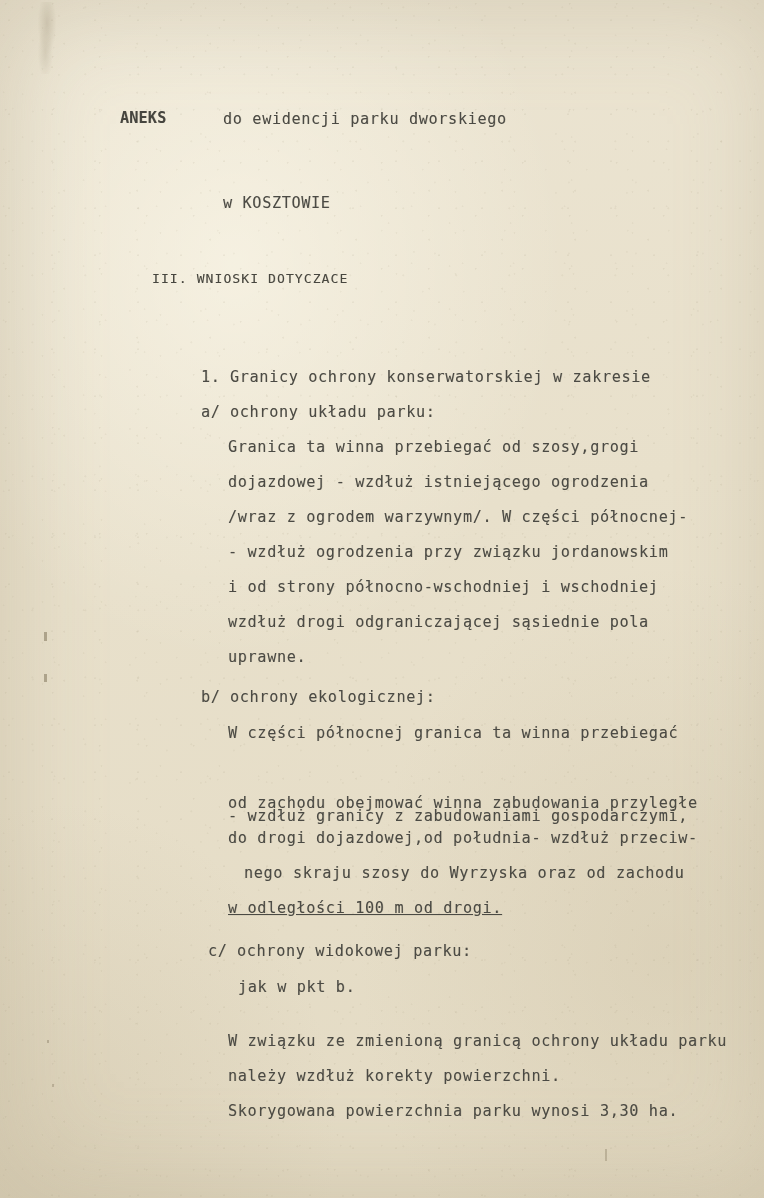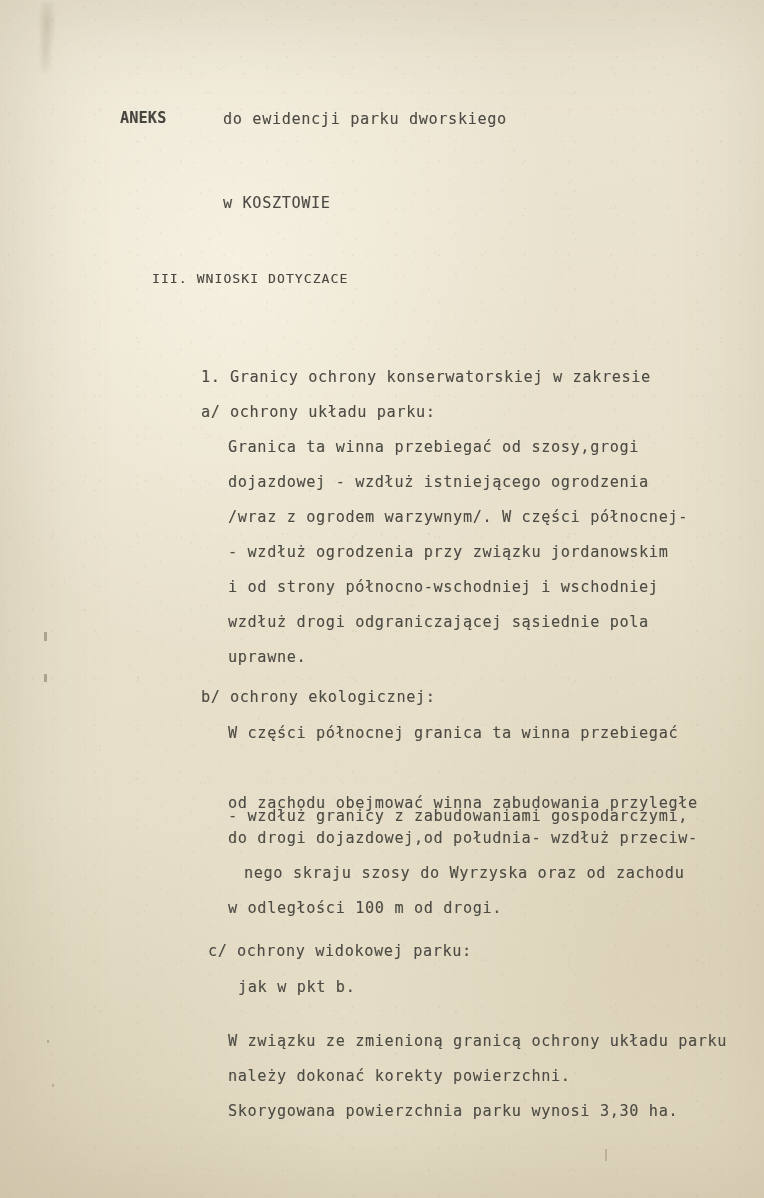--- a/index.html
+++ b/index.html
@@ -121,24 +121,24 @@
   <div class="line" style="left:228px; top:650px;">uprawne.</div>
 
   <div class="line" style="left:201px; top:690px;">b/</div>
   <div class="line" style="left:230px; top:690px;">ochrony ekologicznej:</div>
 
   <div class="line" style="left:228px; top:726px;">W części północnej granica ta winna przebiegać</div>
   <div class="line" style="left:228px; top:761px;margin-top:48px;">- wzdłuż granicy z zabudowaniami gospodarczymi,</div>
   <div class="line" style="left:228px; top:796px;">od zachodu obejmować winna zabudowania przyległe</div>
   <div class="line" style="left:228px; top:831px;">do drogi dojazdowej,od południa- wzdłuż przeciw-</div>
   <div class="line" style="left:228px; top:866px;margin-left:16px;">nego skraju szosy do Wyrzyska oraz od zachodu</div>
-  <div class="line" style="left:228px; top:901px;">w odległości 100 m od drogi.</div>
+  <div class="line" style="left:228px; top:901px;text-decoration:underline;">w odległości 100 m od drogi.</div>
 
   <div class="line" style="left:208px; top:944px;">c/</div>
   <div class="line" style="left:237px; top:944px;">ochrony widokowej parku:</div>
   <div class="line" style="left:238px; top:980px;">jak w pkt b.</div>
 
   <div class="line" style="left:228px; top:1034px;">W związku ze zmienioną granicą ochrony układu parku</div>
-  <div class="line" style="left:228px; top:1069px;">należy dokonać korekty powierzchni.</div>
+  <div class="line" style="left:228px; top:1069px;">należy wzdłuż korekty powierzchni.</div>
   <div class="line" style="left:228px; top:1104px;">Skorygowana powierzchnia parku wynosi 3,30 ha.</div>
 
   <div id="vignette"></div>
 </div>
 
 </body></html>

